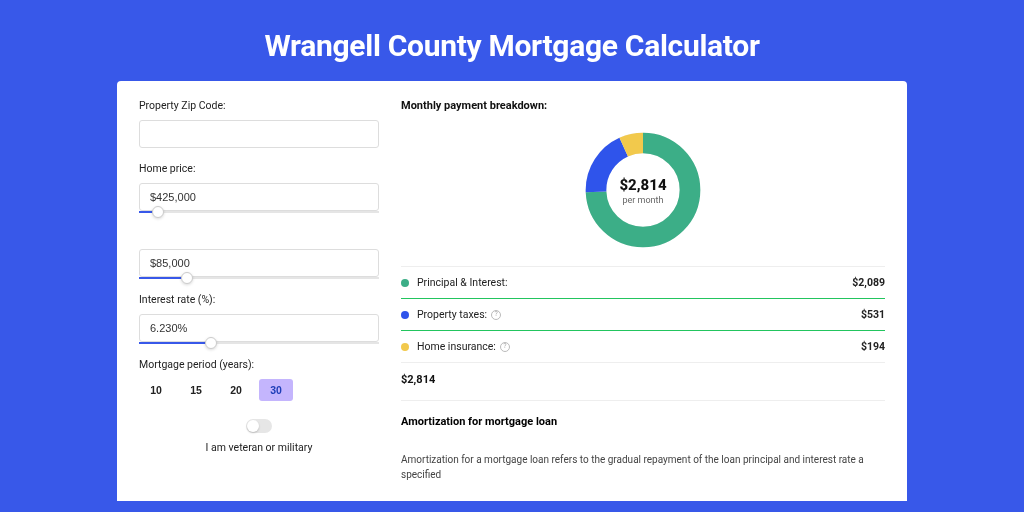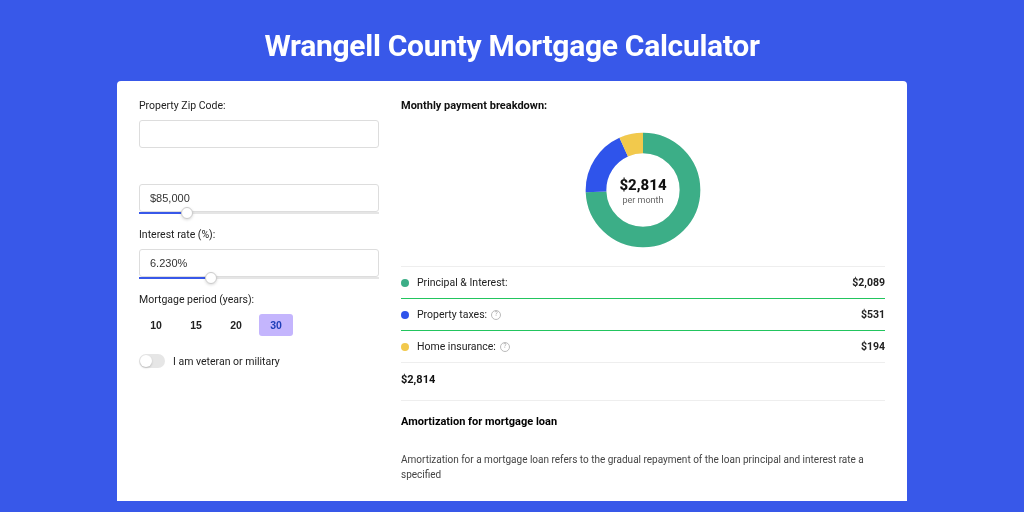--- a/index.html
+++ b/index.html
@@ -70,21 +70,21 @@
   }
   .row-inputs { display:flex; gap:8px;margin-top:36px; }
   .row-inputs .text-input:first-child { flex: 1.7; }
   .row-inputs .text-input:last-child { flex: 1; }
   .period-btns { display:flex; gap:6px; margin-top:2px;}
   .period-btn {
     width:34px; height:22px; border:1px solid transparent; border-radius:3px;
     background:#fff; font-size:10.5px; color:#222; font-weight:600; cursor:pointer;
   }
   .period-btn.active { background:#c4b5fd; color:#1e3eb8; }
-  .toggle-row { display:flex; align-items:center; gap:8px; margin-top:18px;}
+  .toggle-row { display:flex; align-items:center; gap:8px; margin-top:18px;flex-direction:column;}
   .toggle {
     width:26px; height:14px; border-radius:8px; background:#e6e6e6; position:relative;
   }
   .toggle::after{
     content:""; position:absolute; left:1px; top:1px; width:12px; height:12px;
     border-radius:50%; background:#fff; box-shadow:0 1px 2px rgba(0,0,0,0.2);
   }
   .toggle-label { font-size:10.5px; color:#222; }
 
   .section-title {
@@ -135,20 +135,28 @@
 
 <div class="card">
 
   <div class="left">
 
     <div class="field-block">
       <div class="field-label">Property Zip Code:</div>
       <input class="text-input" value="" style="">
     </div>
 
+    <div class="field-block">
+      <div class="field-label">Home price:</div>
+      <input class="text-input" value="$425,000" style="">
+      <div class="slider-track">
+        <div class="slider-fill" id="price-fill" style="width: 8%;"></div>
+        <div class="slider-thumb" id="price-thumb" style="left: 8%;"></div>
+      </div>
+    </div>
 
     <div class="field-block">
       <div class="row-inputs">
         <input class="text-input" value="$85,000" style="">
       </div>
       <div class="slider-track">
         <div class="slider-fill" id="down-fill" style="width: 20%;"></div>
         <div class="slider-thumb" id="down-thumb" style="left: 20%;"></div>
       </div>
     </div>

